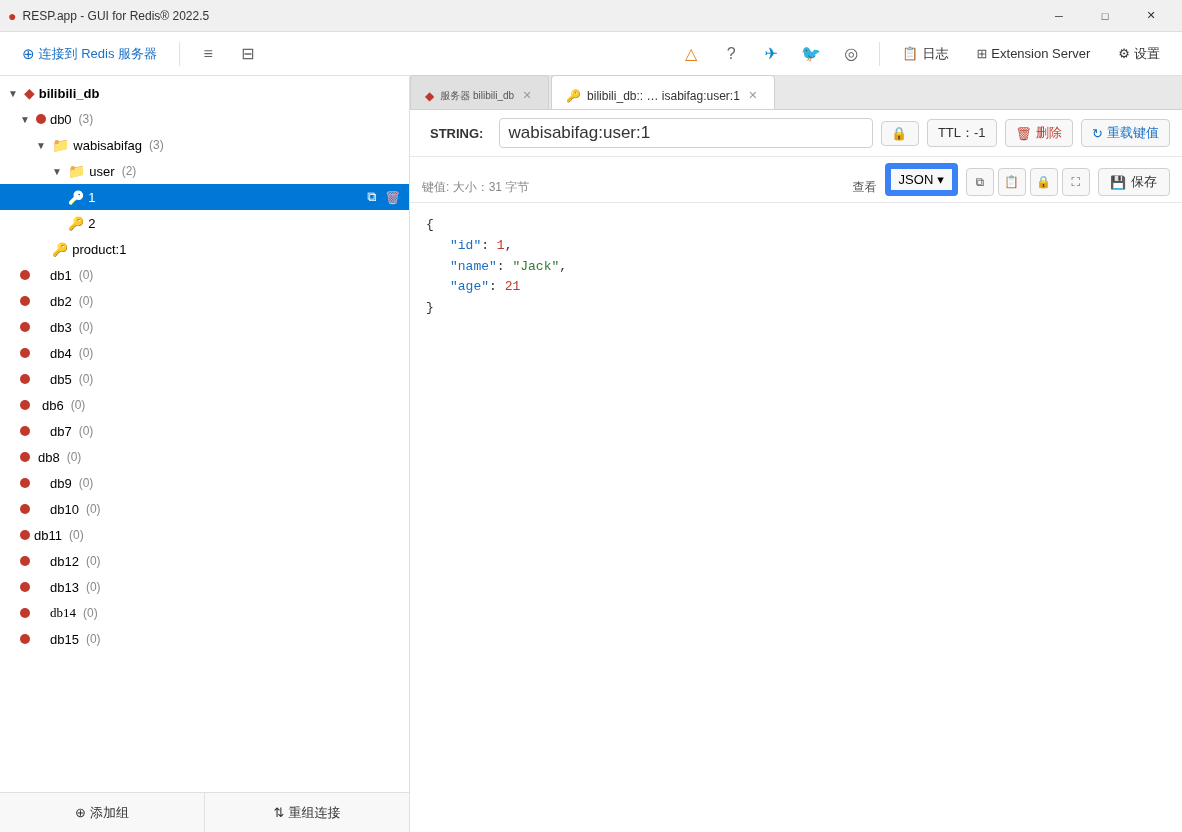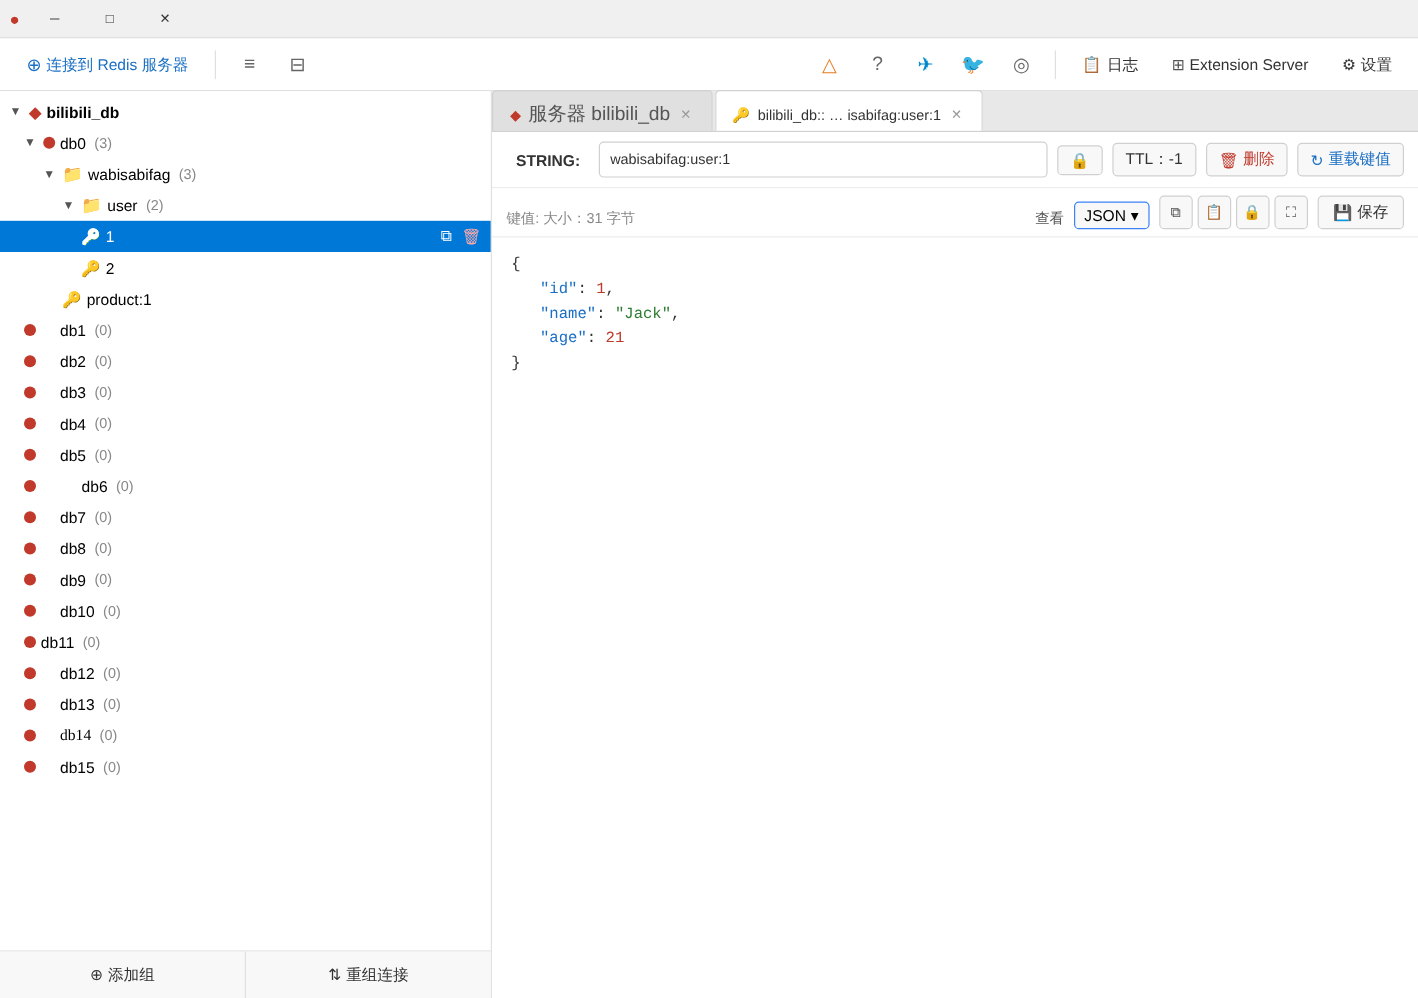--- a/index.html
+++ b/index.html
@@ -156,21 +156,21 @@
       gap: 8px;
       background: #ffffff;
     }
     .key-type-badge {
       font-weight: bold; font-size: 13px; color: #333;
       padding: 4px 8px;
     }
     .key-name-input {
       flex: 1; height: 30px;
       border: 1px solid #d0d0d0; border-radius: 4px;
-      padding: 0 8px; font-size: 12px; color: #333;
+      padding: 0 8px; font-size: 17px; color: #333;
       outline: none;
     }
     .ttl-badge {
       display: flex; align-items: center; gap: 4px;
       padding: 4px 10px; border: 1px solid #d0d0d0; border-radius: 4px;
       font-size: 13px; color: #333; background: #f8f8f8;
     }
     .action-btn {
       display: flex; align-items: center; gap: 4px;
       padding: 4px 10px; border: 1px solid #d0d0d0; border-radius: 4px;
@@ -186,21 +186,21 @@
       padding: 6px 12px;
       border-bottom: 1px solid #e8e8e8;
       background: #ffffff;
       gap: 8px;
     }
     .value-info { font-size: 12px; color: #888; }
     .value-spacer { flex: 1; }
     .view-label { font-size: 12px; color: #555; }
     .view-select {
       display: flex; align-items: center;
-      border: 1px solid #3b82f6; border-radius: 4px;
+      border: 6px solid #3b82f6; border-radius: 4px;
       padding: 3px 8px; font-size: 13px;
       background: #f8f8f8; cursor: pointer; gap: 4px;
     }
     .view-actions { display: flex; gap: 4px; }
     .view-action-btn {
       width: 28px; height: 28px;
       display: flex; align-items: center; justify-content: center;
       border: 1px solid #d0d0d0; border-radius: 4px;
       cursor: pointer; background: #f8f8f8; font-size: 12px; color: #555;
     }
@@ -224,20 +224,21 @@
     .json-key { color: #1a6fc4; }
     .json-str { color: #2e7d32; }
     .json-num { color: #c0392b; }
     .json-comma { color: #333; }
   </style>
 </head>
 <body>
 
 <div id="titlebar">
   <span style="color:#c0392b; font-size:14px; margin-right:6px;">●</span>
+  <span style="font-size:12px; color:#333; flex:1;">RESP.app - GUI for Redis® 2022.5</span>
   <div class="win-btns">
     <div class="win-btn">─</div>
     <div class="win-btn">□</div>
     <div class="win-btn close">✕</div>
   </div>
 </div>
 
 <div id="toolbar">
   <button class="toolbar-btn primary">
     <span style="font-size:15px;">⊕</span>
@@ -337,31 +338,31 @@
           <span class="item-label" style="margin-left:16px;">db4</span>
           <span class="item-count">(0)</span>
         </div>
       <div class="tree-item tree-indent-1">
           <span class="db-dot"></span>
           <span class="item-label" style="margin-left:16px;">db5</span>
           <span class="item-count">(0)</span>
         </div>
       <div class="tree-item tree-indent-1">
           <span class="db-dot"></span>
-          <span class="item-label" style="margin-left:34px;">db6</span>
+          <span class="item-label" style="margin-left:8px;">db6</span>
           <span class="item-count">(0)</span>
         </div>
       <div class="tree-item tree-indent-1">
           <span class="db-dot"></span>
           <span class="item-label" style="margin-left:16px;">db7</span>
           <span class="item-count">(0)</span>
         </div>
       <div class="tree-item tree-indent-1">
           <span class="db-dot"></span>
-          <span class="item-label" style="margin-left:16px;">db8</span>
+          <span class="item-label" style="margin-left:4px;">db8</span>
           <span class="item-count">(0)</span>
         </div>
       <div class="tree-item tree-indent-1">
           <span class="db-dot"></span>
           <span class="item-label" style="margin-left:16px;">db9</span>
           <span class="item-count">(0)</span>
         </div>
       <div class="tree-item tree-indent-1">
           <span class="db-dot"></span>
           <span class="item-label" style="margin-left:16px;">db10</span>
@@ -403,21 +404,21 @@
         <span>重组连接</span>
       </button>
     </div>
   </div>
 
   <div id="right-panel">
 
     <div id="tabs">
       <div class="tab">
         <span style="color:#c0392b; font-size:12px;">◆</span>
-        <span style="font-size:16px;">服务器 bilibili_db</span>
+        <span style="font-size:10px;">服务器 bilibili_db</span>
         <span class="tab-close">✕</span>
       </div>
       <div class="tab active">
         <span style="color:#e67e22; font-size:12px;">🔑</span>
         <span style="font-size:12px;">bilibili_db:: … isabifag:user:1</span>
         <span class="tab-close">✕</span>
       </div>
       <div class="tabs-spacer"></div>
     </div>
 

